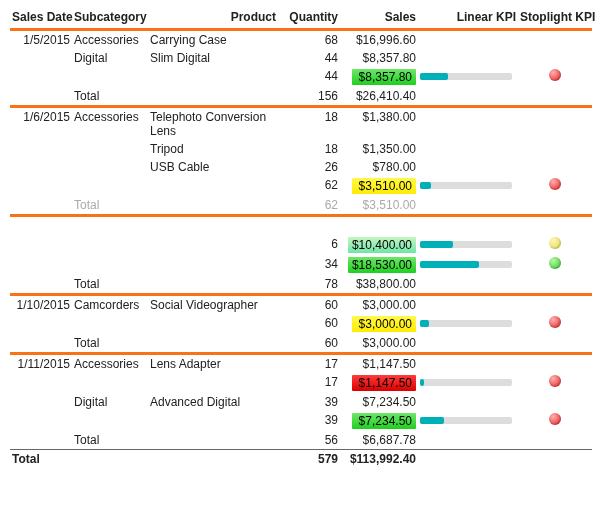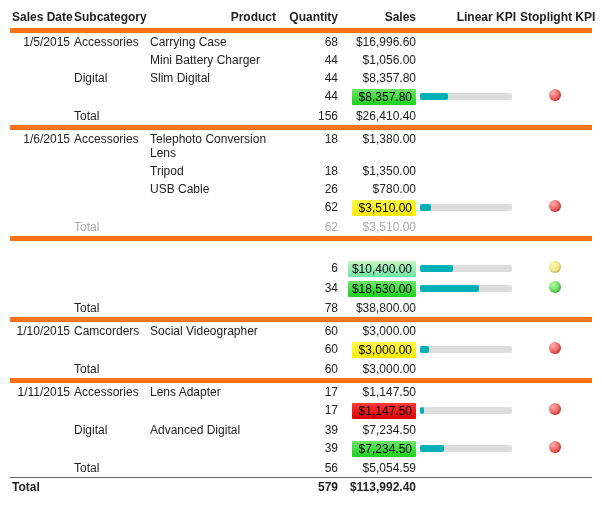--- a/index.html
+++ b/index.html
@@ -1,21 +1,21 @@
 <!DOCTYPE html>
 <html><head>
 <meta charset="utf-8">
 <style>
   html,body{margin:0;padding:0;background:#fff;font-family:"Segoe UI",Arial,sans-serif;font-size:12px;color:#222}
   .wrap{width:602px;height:526px;box-sizing:border-box;padding:6px 10px;overflow:hidden}
   table{width:100%;border-collapse:collapse;table-layout:fixed}
   th{border-bottom:1px solid #999;text-align:left;font-weight:700;padding:4px 2px;white-space:nowrap}
   th.r,td.r{text-align:right}
   td{padding:2px 2px;vertical-align:top}
-  .hr td{border-top:5px solid #f97316}
+  .hr td{border-top:3px solid #f97316}
   .hr-strong td{border-top:1.5px solid #666}
   .faded{color:#aaa}
   .b{font-weight:700}
   .cell-hi{display:inline-block;padding:1px 4px;border-radius:1px;min-width:56px;text-align:right}
   .hi-green{background:linear-gradient(to bottom,#6ee66a,#1ecf1e);color:#000}
   .hi-yellow{background:linear-gradient(to bottom,#fff94a,#ffec00);color:#000}
   .hi-red{background:linear-gradient(to bottom,#ff3b3b,#d90000);color:#000}
   .hi-mint{background:linear-gradient(to bottom,#c4f5c4,#6ee6a6);color:#000}
   .linear{display:inline-block;width:92px;height:7px;background:#ddd;border-radius:2px;position:relative;vertical-align:middle}
   .linear .fill{position:absolute;left:0;top:0;bottom:0;background:#00b0b9;border-radius:2px}
@@ -54,29 +54,20 @@
           <td class="r">1/5/2015</td>
           <td class="">Accessories</td>
           <td class="">Carrying Case</td>
           <td class="r">68</td>
           <td class="r">$16,996.60</td>
           <td style="text-align: left;"></td>
           <td style="text-align: center;"></td>
         </tr>
         <tr>
           <td class="r"></td>
-          <td class=""></td>
-          <td class="">Mini Battery Charger</td>
-          <td class="r">44</td>
-          <td class="r">$1,056.00</td>
-          <td style="text-align: left;"></td>
-          <td style="text-align: center;"></td>
-        </tr>
-        <tr>
-          <td class="r"></td>
           <td class="">Digital</td>
           <td class="">Slim Digital</td>
           <td class="r">44</td>
           <td class="r">$8,357.80</td>
           <td style="text-align: left;"></td>
           <td style="text-align: center;"></td>
         </tr>
         <tr>
           <td class="r"></td>
           <td class=""></td>
@@ -231,21 +222,21 @@
           <td class="r">39</td>
           <td class="r"><span class="cell-hi hi-green">$7,234.50</span></td>
           <td style="text-align: left;"><span class="linear"><span class="fill" style="width: 26%;"></span></span></td>
           <td style="text-align: center;"><span class="dot dot-r"></span></td>
         </tr>
         <tr>
           <td class="r"></td>
           <td class="">Total</td>
           <td class=""></td>
           <td class="r">56</td>
-          <td class="r">$5,054.59</td>
+          <td class="r">$6,687.78</td>
           <td style="text-align: left;"></td>
           <td style="text-align: center;"></td>
         </tr>
       </tbody>
 <tfoot>
   <tr class="hr-strong">
     <td class="b" colspan="3">Total</td>
     <td class="b r">579</td>
     <td class="b r">$113,992.40</td>
     <td></td>

